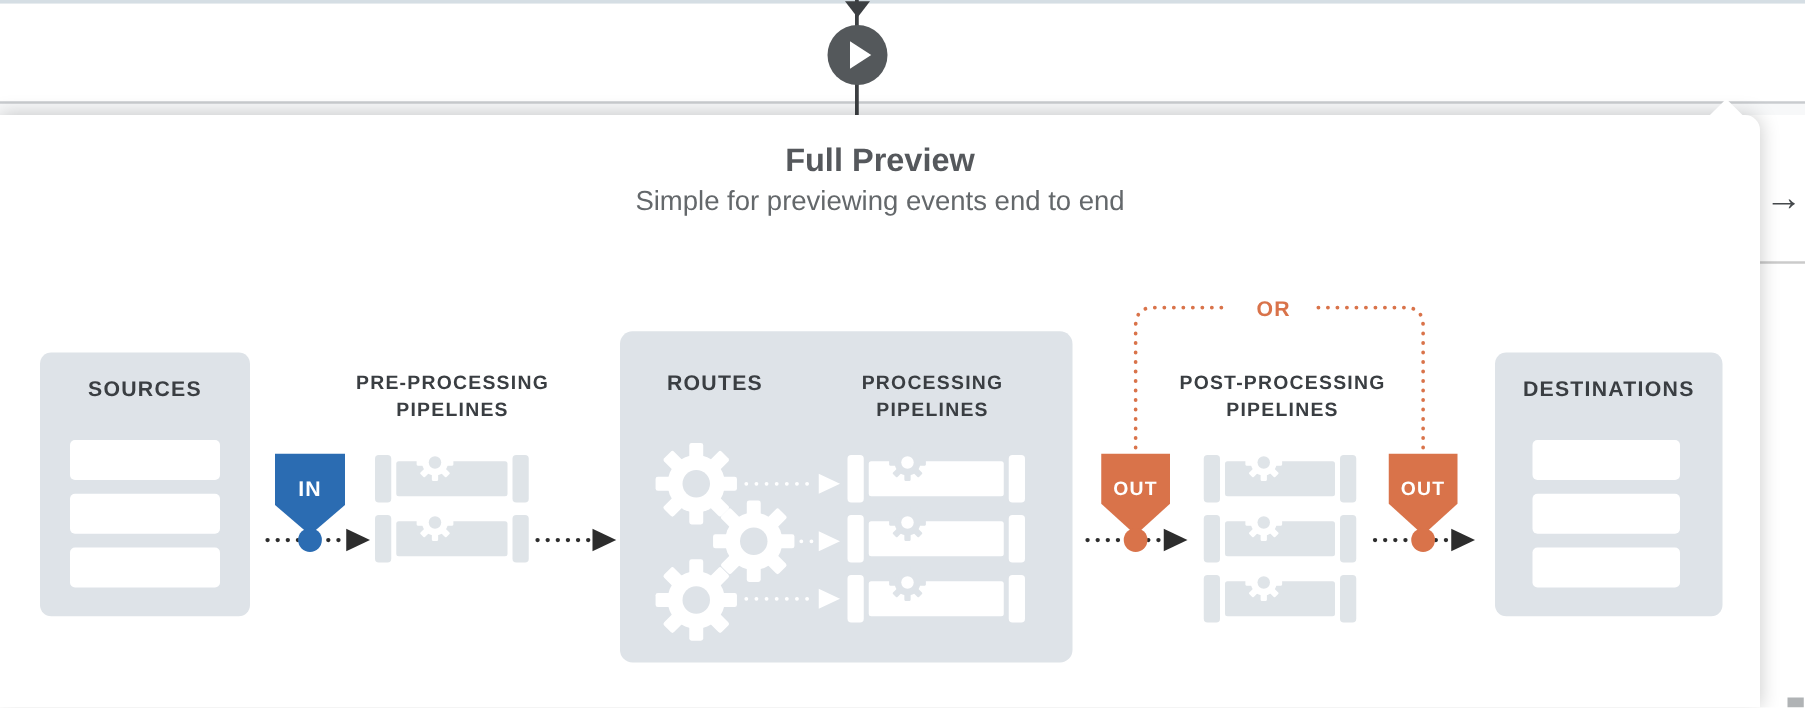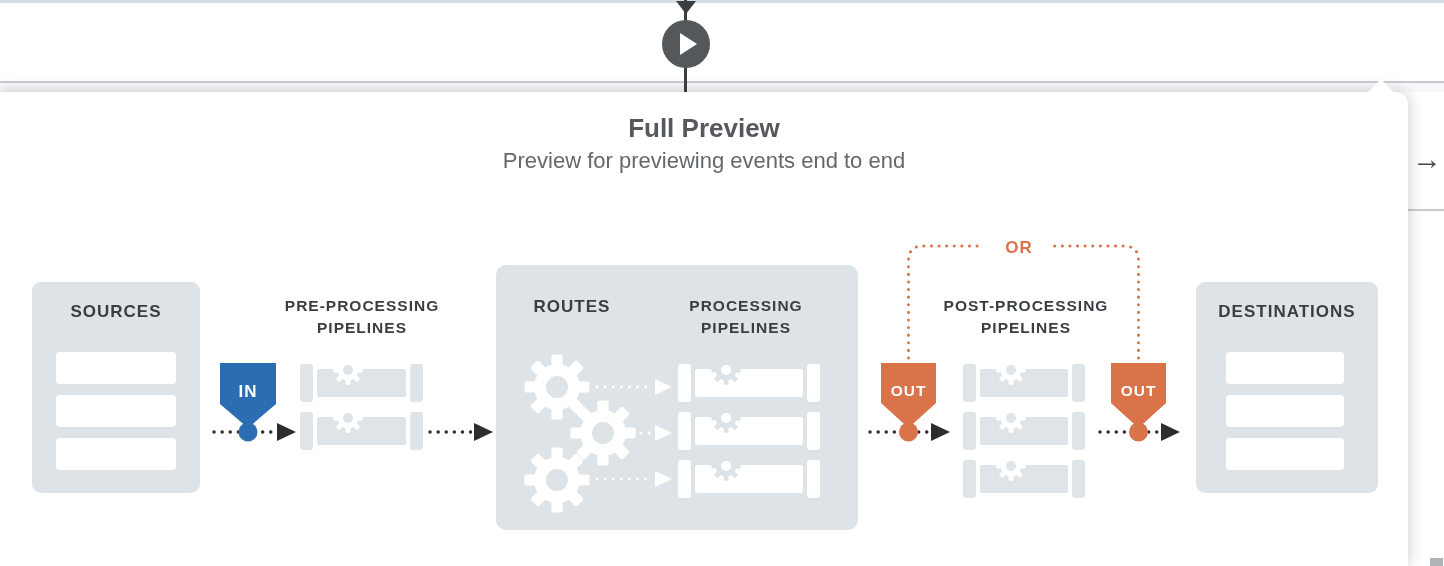--- a/index.html
+++ b/index.html
@@ -73,21 +73,21 @@
   <div class="play-tri"></div>
 </div>
 
 <div class="strip-divider"></div>
 <div class="expand-arrow">→</div>
 <div class="scroll-nub"></div>
 
 <div class="notch"></div>
 <div class="panel">
   <div class="tt-title">Full Preview</div>
-  <div class="tt-sub">Preview for previewing events end to end</div>
+  <div class="tt-sub">Simple for previewing events end to end</div>
 
   <svg class="diagram" viewBox="0 0 1410 335" width="1410" height="335">
     <defs>
       <g id="gear8">
         <circle r="0.74"></circle>
         <rect x="-0.18" y="-1.05" width="0.36" height="0.55" rx="0.06"></rect>
         <rect x="-0.18" y="-1.05" width="0.36" height="0.55" rx="0.06" transform="rotate(45)"></rect>
         <rect x="-0.18" y="-1.05" width="0.36" height="0.55" rx="0.06" transform="rotate(90)"></rect>
         <rect x="-0.18" y="-1.05" width="0.36" height="0.55" rx="0.06" transform="rotate(135)"></rect>
         <rect x="-0.18" y="-1.05" width="0.36" height="0.55" rx="0.06" transform="rotate(180)"></rect>

